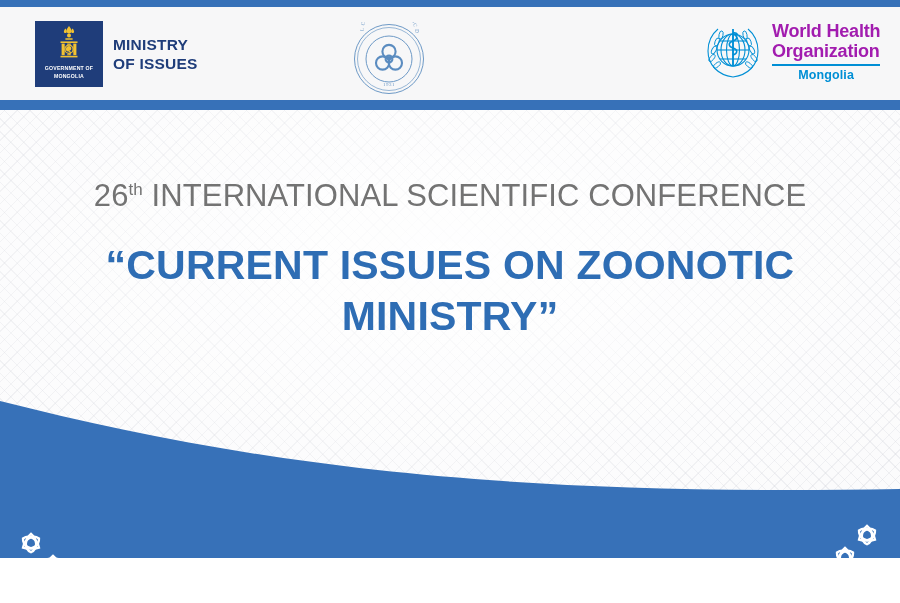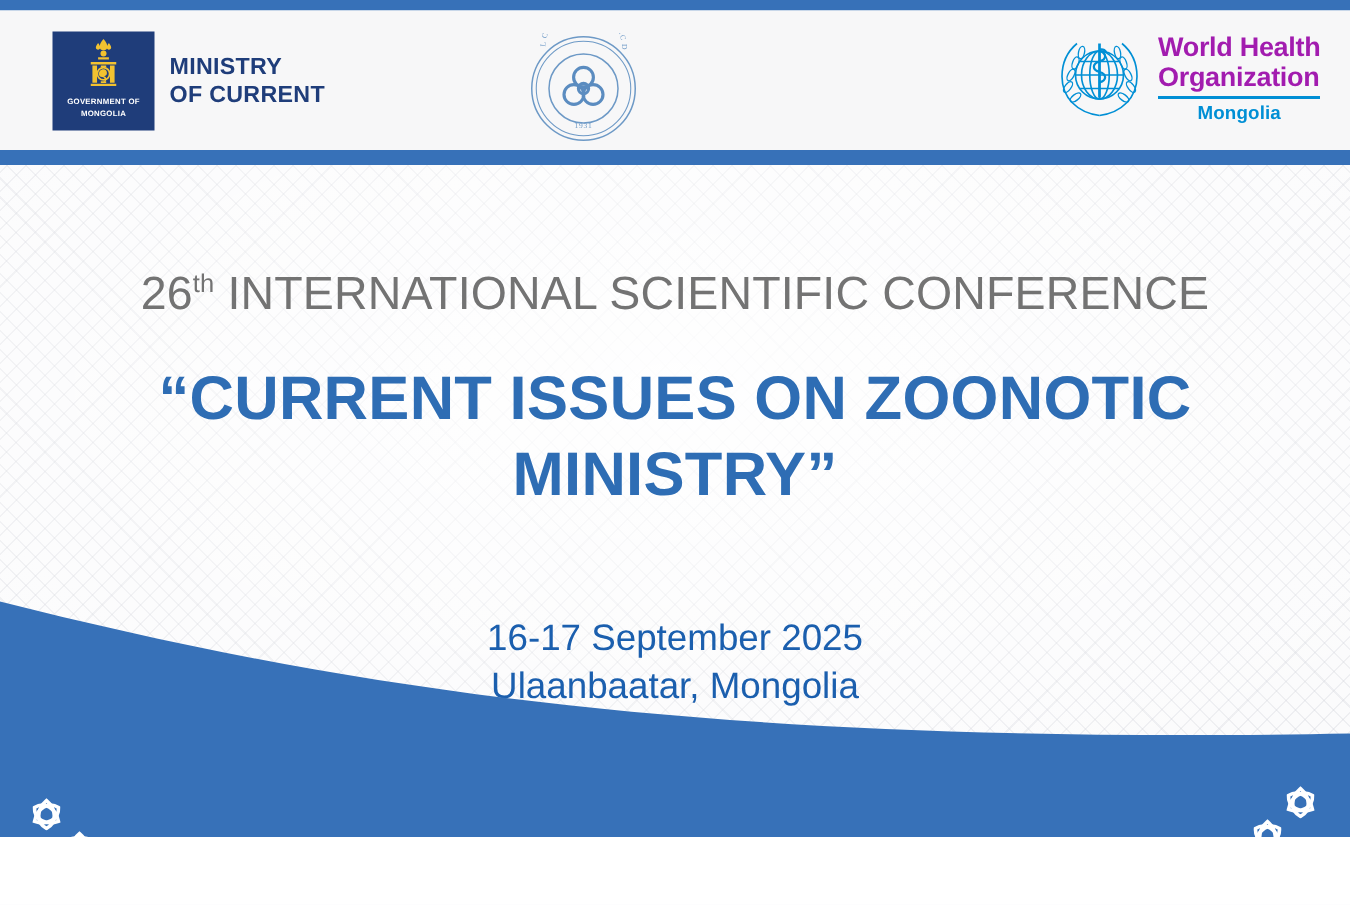--- a/index.html
+++ b/index.html
@@ -228,21 +228,21 @@
           <path d="M18.2 19.6 h3.6 v1.1 h-3.6 z M18.2 30.2 h3.6 v1.1 h-3.6 z"></path>
           <circle cx="20" cy="25.2" r="4.1" fill="none" stroke="#f2c230" stroke-width="1.2"></circle>
           <path d="M20 22.1 c1.6 0 2.3 1.2 2.3 2.5 0 1.4-0.9 2.1-2.2 2.1 1.2 0.2 1.8 1 1.8 2 0 1.3-1 2.4-2.6 2.4 1.1-0.6 1.5-1.3 1.5-2.1 0-0.9-0.7-1.6-1.8-1.6 -1.3 0-2.1-0.9-2.1-2.2 0-1.6 1.2-3.1 3.1-3.1 z"></path>
         </g>
       </svg>
       <div class="moh-crest-text">GOVERNMENT OF</div>
       <div class="moh-crest-text">MONGOLIA</div>
     </div>
     <div class="moh-label">
       <div>MINISTRY</div>
-      <div>OF CURRENT</div>
+      <div>OF ISSUES</div>
     </div>
   </div>
 
   <div class="logo-nczd">
     <svg width="74" height="74" viewBox="0 0 74 74" aria-hidden="true">
       <circle cx="37" cy="37" r="34.5" fill="none" stroke="#6d99c6" stroke-width="1"></circle>
       <circle cx="37" cy="37" r="31.5" fill="none" stroke="#6d99c6" stroke-width="0.7"></circle>
       <circle cx="37" cy="37" r="23" fill="none" stroke="#6d99c6" stroke-width="1"></circle>
 
       <defs>
@@ -309,24 +309,20 @@
     </div>
   </div>
 
   <div class="conf-line"><span>26</span><sup>th</sup><span> INTERNATIONAL SCIENTIFIC CONFERENCE</span></div>
 
   <div class="conf-title">
     <div>“CURRENT ISSUES ON ZOONOTIC</div>
     <div>MINISTRY”</div>
   </div>
 
-  <div class="conf-meta">
-    <div>16-17 September 2025</div>
-    <div>Ulaanbaatar, Mongolia</div>
-  </div>
 
   <div class="wave-wrap">
     <svg width="900" height="165" viewBox="0 0 900 165" preserveAspectRatio="none" aria-hidden="true">
       <path d="M0 20 C 230 78, 470 118, 900 112 L900 165 L0 165 Z" fill="#ddd9cd"></path>
       <path d="M0 8 C 230 66, 470 104, 900 96 L900 165 L0 165 Z" fill="#3771b8"></path>
     </svg>
   </div>
 
   <div class="ornament ornament-left">
     <svg width="62" height="62" viewBox="0 0 62 62" aria-hidden="true">

